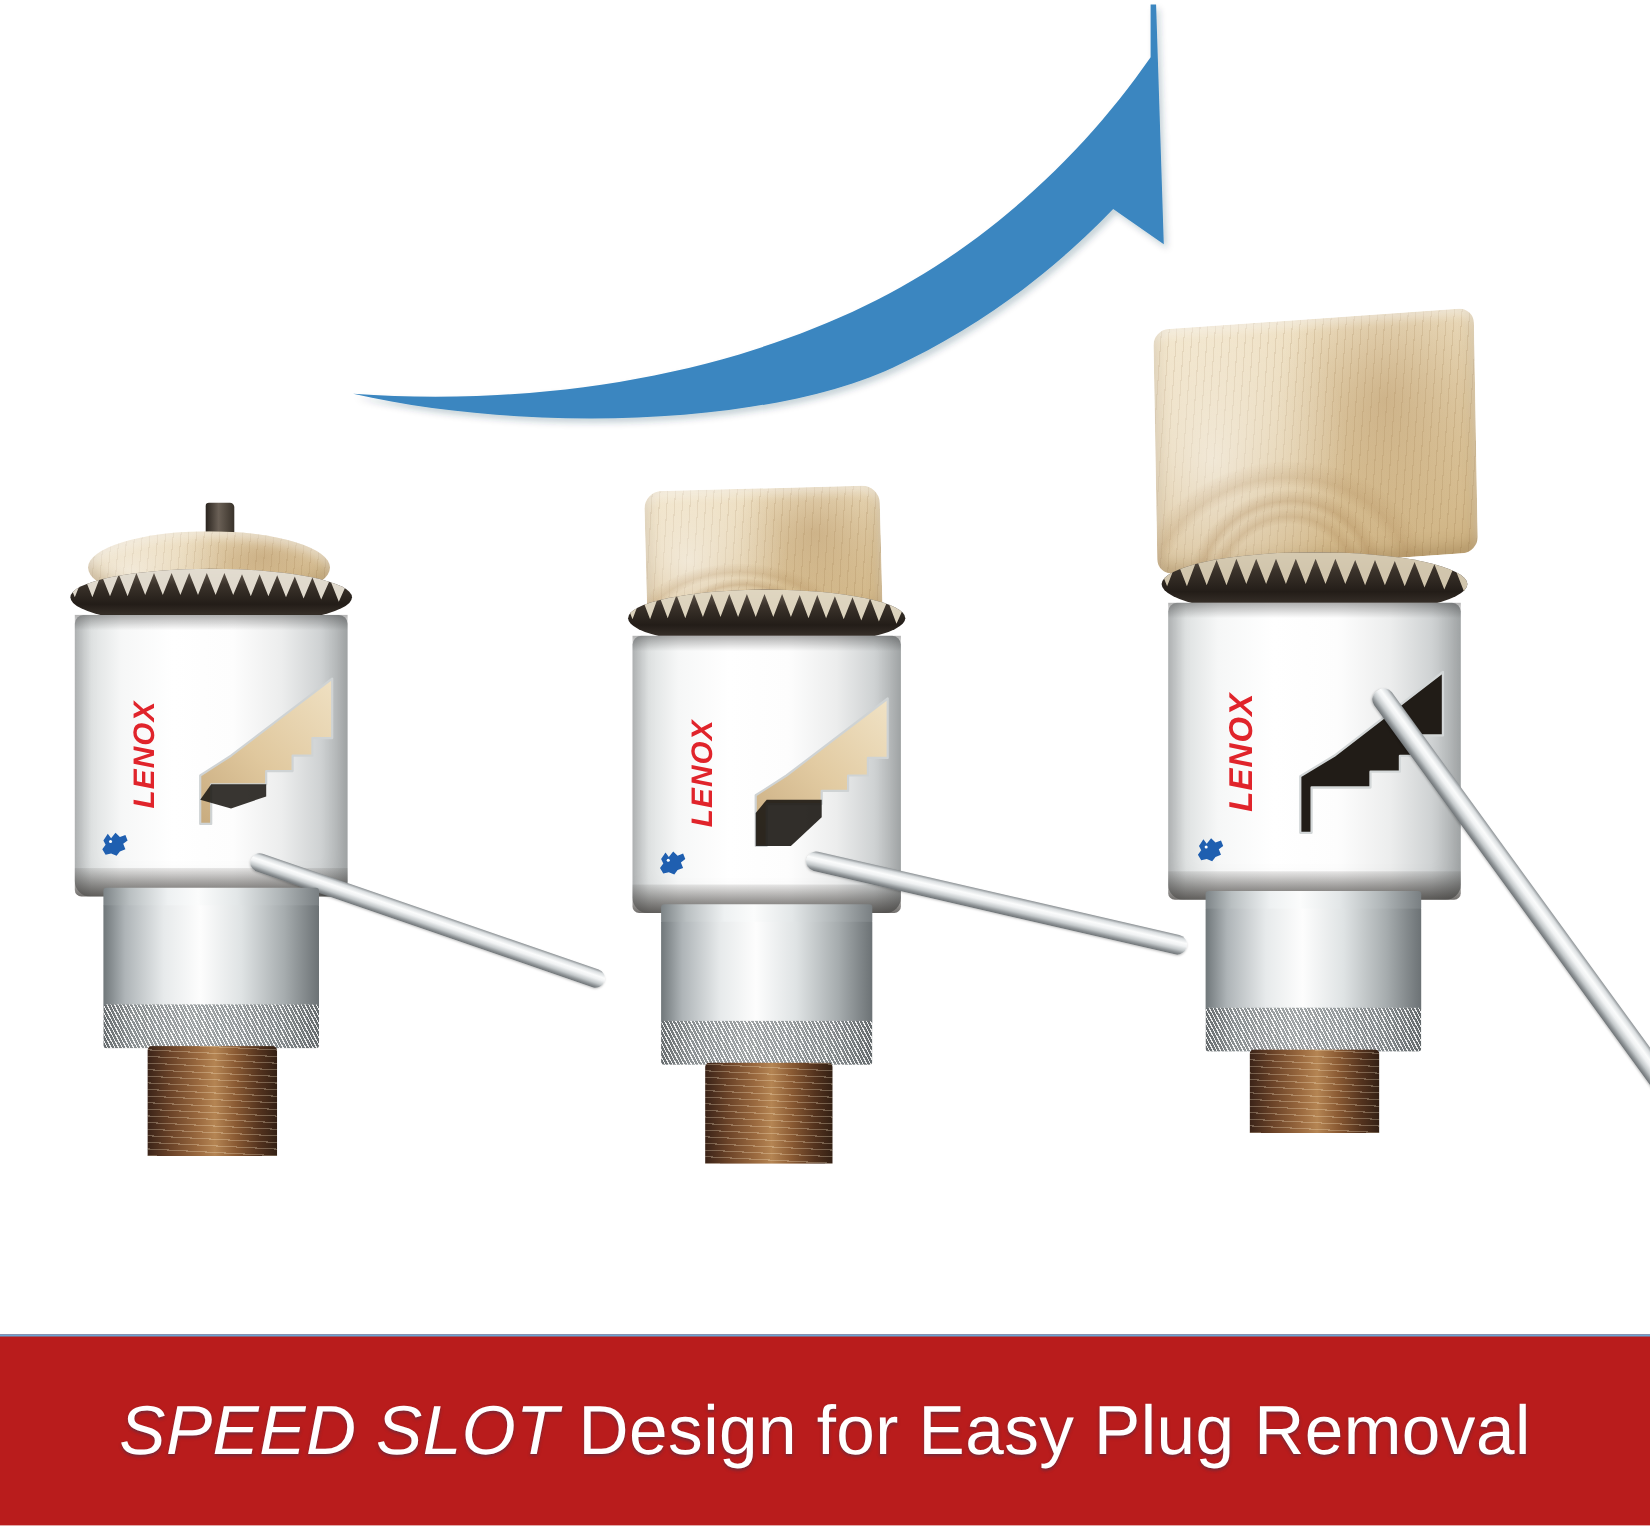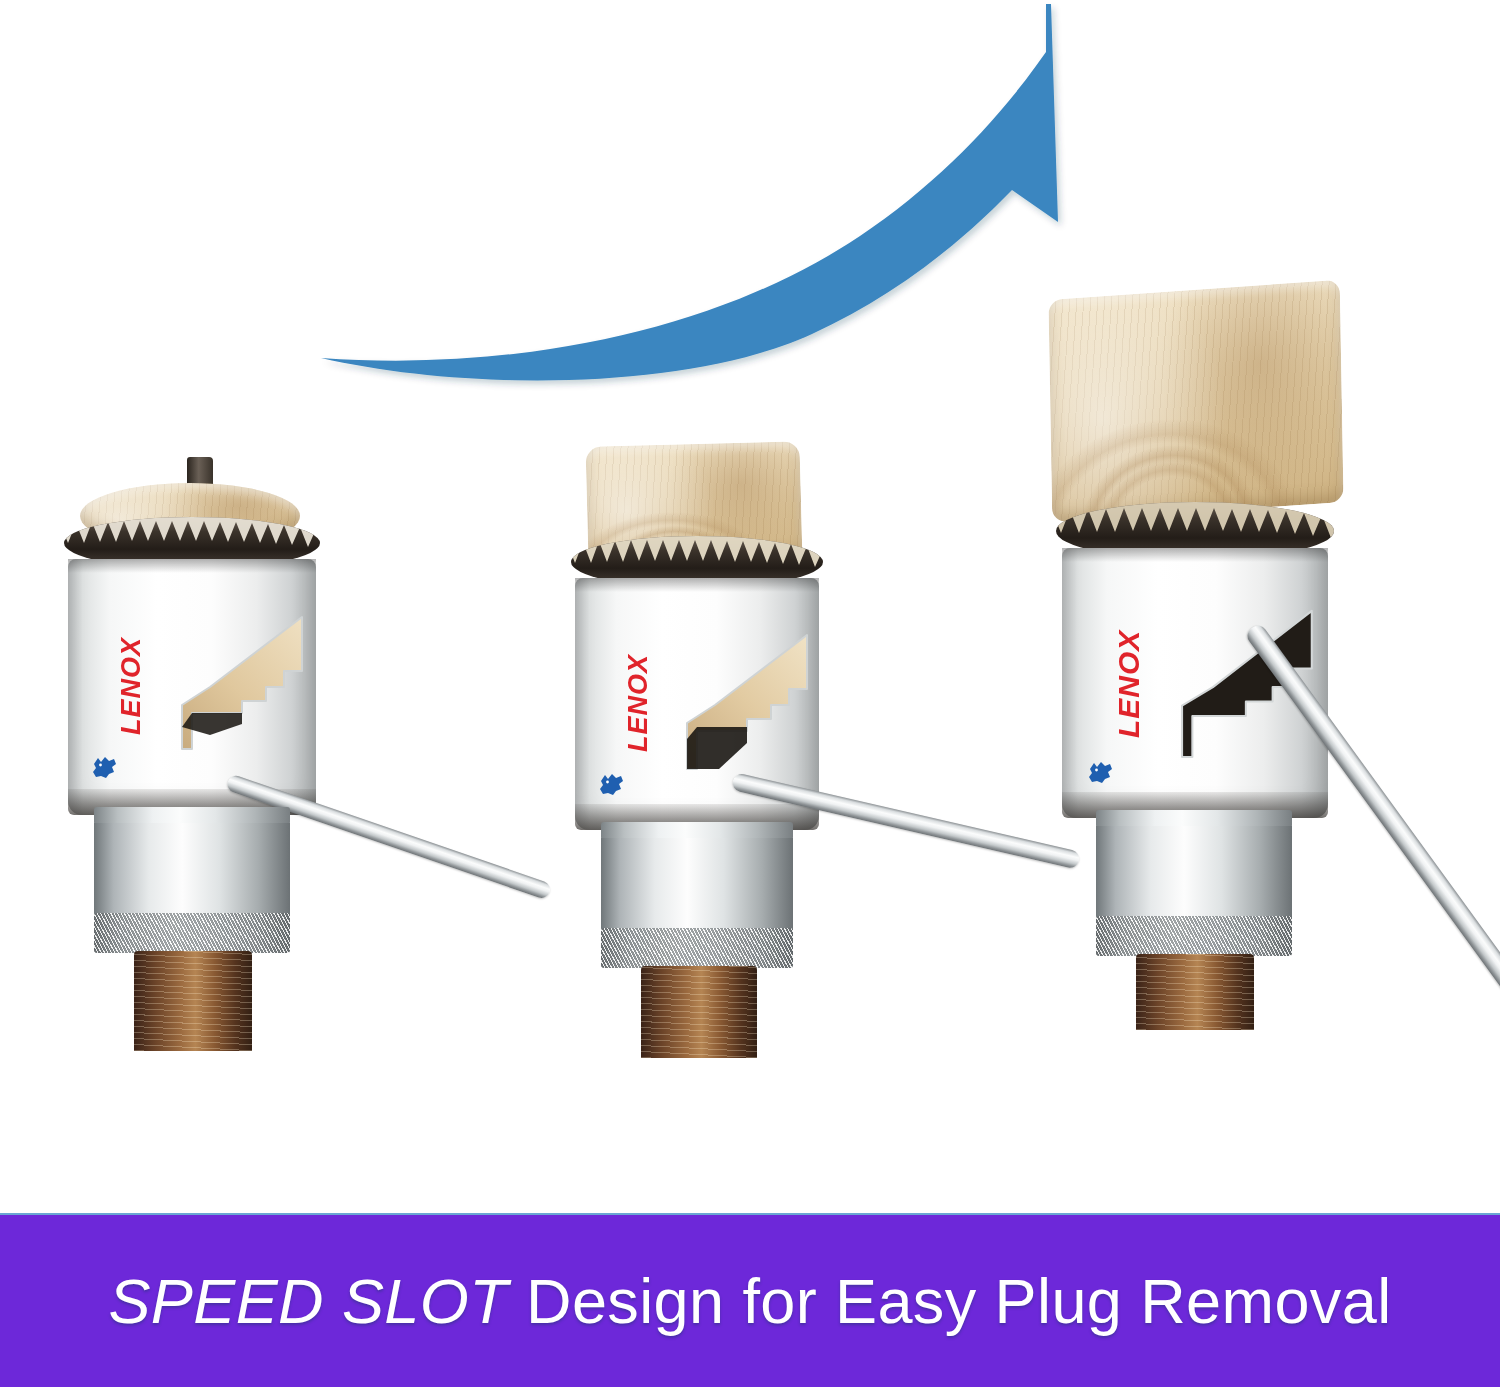--- a/index.html
+++ b/index.html
@@ -163,21 +163,21 @@
     position:absolute;
     background:linear-gradient(90deg,#2a241e,#6a6056 45%,#39322a 100%);
     border-radius:3px 4px 2px 2px;
   }
 
   
   #banner{
     position:absolute;
     left:0; top:1213px;
     width:1500px; height:174px;
-    background:#6d28d9;
+    background:#b91c1c;
     border-top:2px solid #6aa6d3;
     box-sizing:border-box;
     display:flex;
     align-items:center;
   }
   #banner .caption{
     width:100%;
     text-align:center;
     color:#ffffff;
     font-family:"Liberation Sans", sans-serif;

